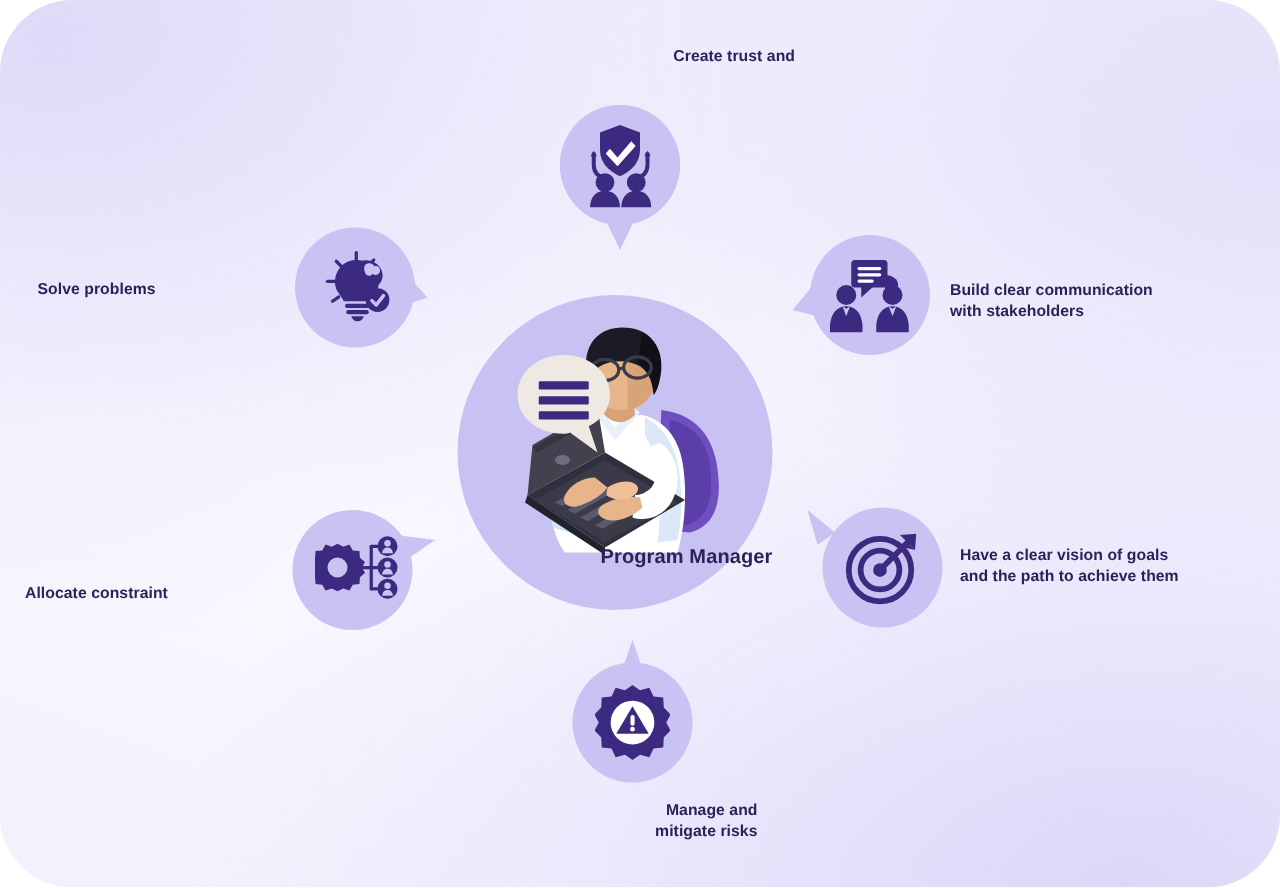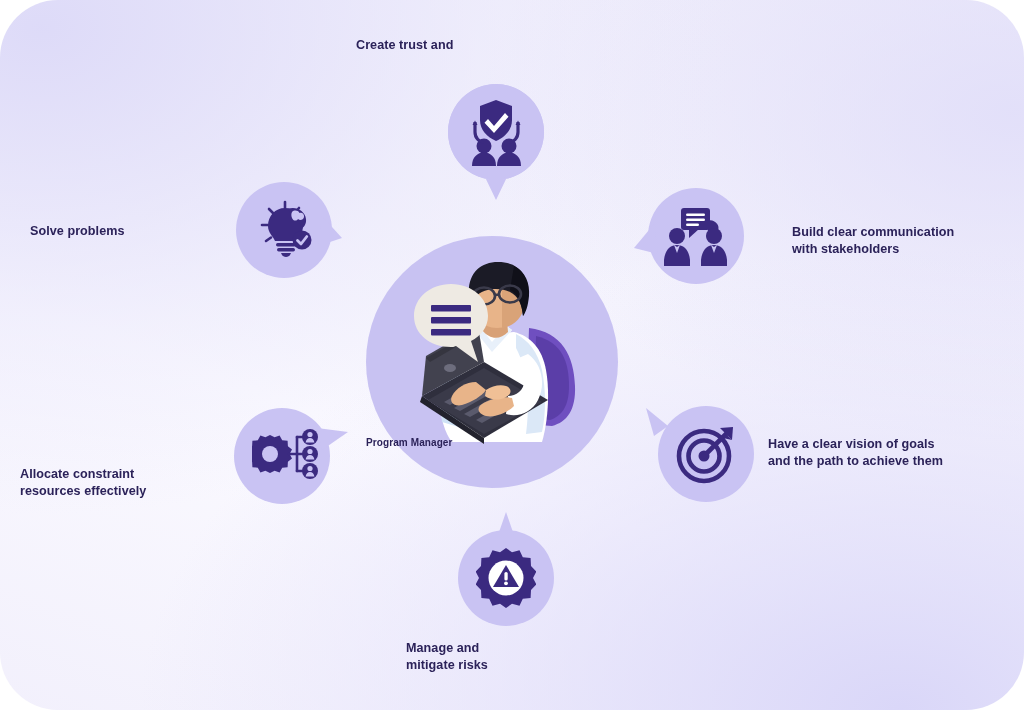--- a/index.html
+++ b/index.html
@@ -34,42 +34,42 @@
     width: 252px;
     height: 252px;
     border-radius: 50%;
     background: #c8c2f2;
   }
   .hub-label {
     position: absolute;
     left: 366px;
     top: 437px;
     width: 252px;
-    text-align: left;
-    font-size: 10px;
+    text-align: right;
+    font-size: 16px;
     font-weight: 700;
     color: #2b2259;
     letter-spacing: 0.1px;
   }
 
   
   .illus { position: absolute; left: 366px; top: 236px; width: 252px; height: 252px; }
 
   
   .lbl {
     position: absolute;
     font-size: 12.6px;
     font-weight: 700;
     line-height: 1.33;
     color: #2b2259;
     letter-spacing: 0.05px;
   }
   .lbl.r { text-align: left; }
   .lbl.l { text-align: left; }
-  .lbl.c { text-align: left; }
+  .lbl.c { text-align: right; }
 </style>
 </head>
 <body>
 
 <div id="canvas">
 
   <div class="hub"></div>
 
   <div class="illus">
     <svg width="252" height="252" viewBox="0 0 252 252" xmlns="http://www.w3.org/2000/svg">
@@ -197,21 +197,21 @@
         <path d="M48 27 L52 33 L44 29 Z"></path>
         <circle cx="15" cy="28" r="8"></circle>
         <path d="M15 37 C22 37 27 42 28 52 L28 58 L2 58 L2 52 C3 42 8 37 15 37 Z"></path>
         <path d="M12 37 L15 45 L18 37 L15 39 Z" fill="#c9c3f3"></path>
         <circle cx="52" cy="28" r="8"></circle>
         <path d="M52 37 C59 37 64 42 65 52 L65 58 L39 58 L39 52 C40 42 45 37 52 37 Z"></path>
         <path d="M49 37 L52 45 L55 37 L52 39 Z" fill="#c9c3f3"></path>
       </g>
     </svg>
   </div>
-  <div class="lbl l" style="left:760px;top:224px;width:220px;margin-left:32px;">
+  <div class="lbl l" style="left:760px;top:224px;width:220px;">
     <div>Build clear communication</div>
     <div>with stakeholders</div>
   </div>
 
   <div style="position:absolute;left:644px;top:396px;width:112px;height:108px;">
     <svg width="112" height="108" viewBox="0 0 112 108" xmlns="http://www.w3.org/2000/svg">
       <circle cx="62" cy="58" r="48" fill="#c9c3f3"></circle>
       <path d="M24 30 L2 12 L10 40 Z" fill="#c9c3f3"></path>
     </svg>
   </div>
@@ -283,21 +283,20 @@
         <path d="M53.6 14.5 C54.2 11.3 55.9 10 58 10 C60.1 10 61.8 11.3 62.4 14.5 Z"></path>
         <circle cx="58" cy="23.5" r="2.6"></circle>
         <path d="M53.6 31.5 C54.2 28.3 55.9 27 58 27 C60.1 27 61.8 28.3 62.4 31.5 Z"></path>
         <circle cx="58" cy="40.5" r="2.6"></circle>
         <path d="M53.6 48.5 C54.2 45.3 55.9 44 58 44 C60.1 44 61.8 45.3 62.4 48.5 Z"></path>
       </g>
     </svg>
   </div>
   <div class="lbl r" style="left:20px;top:466px;width:200px;">
     <div>Allocate constraint</div>
-    <div>resources effectively</div>
   </div>
 
   <div style="position:absolute;left:234px;top:178px;width:110px;height:104px;">
     <svg width="110" height="104" viewBox="0 0 110 104" xmlns="http://www.w3.org/2000/svg">
       <circle cx="50" cy="52" r="48" fill="#c9c3f3"></circle>
       <path d="M88 38 L108 60 L84 68 Z" fill="#c9c3f3"></path>
     </svg>
   </div>
   <div style="position:absolute;left:258px;top:200px;width:58px;height:58px;">
     <svg width="58" height="58" viewBox="0 0 58 58" xmlns="http://www.w3.org/2000/svg">

